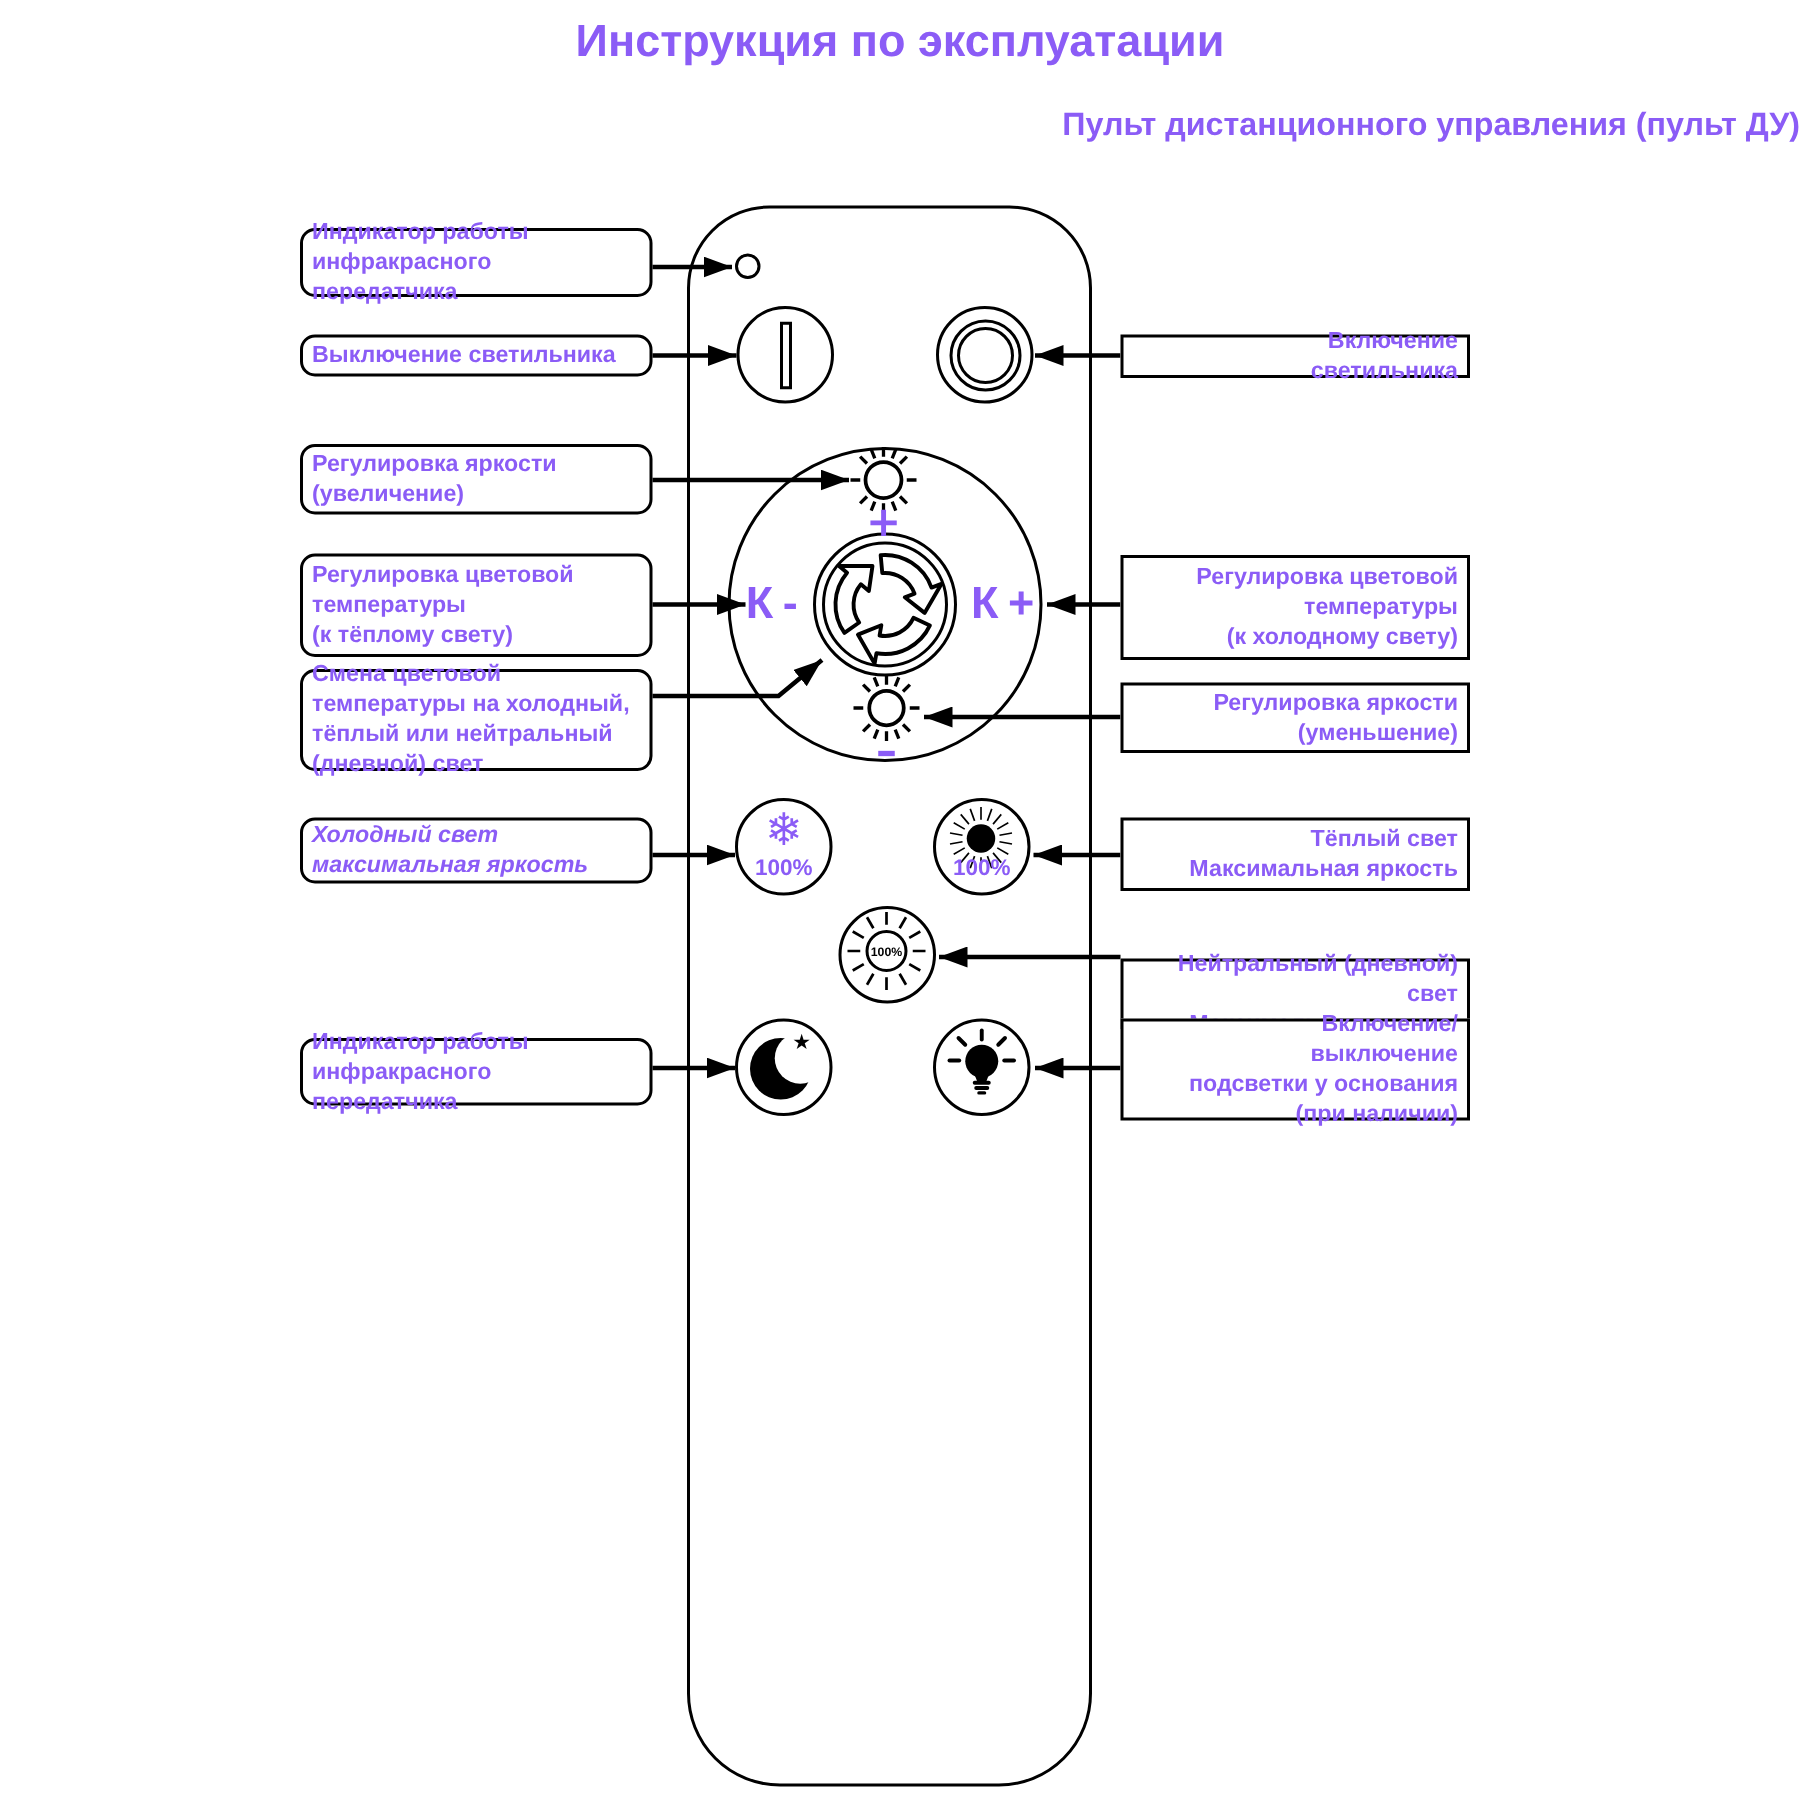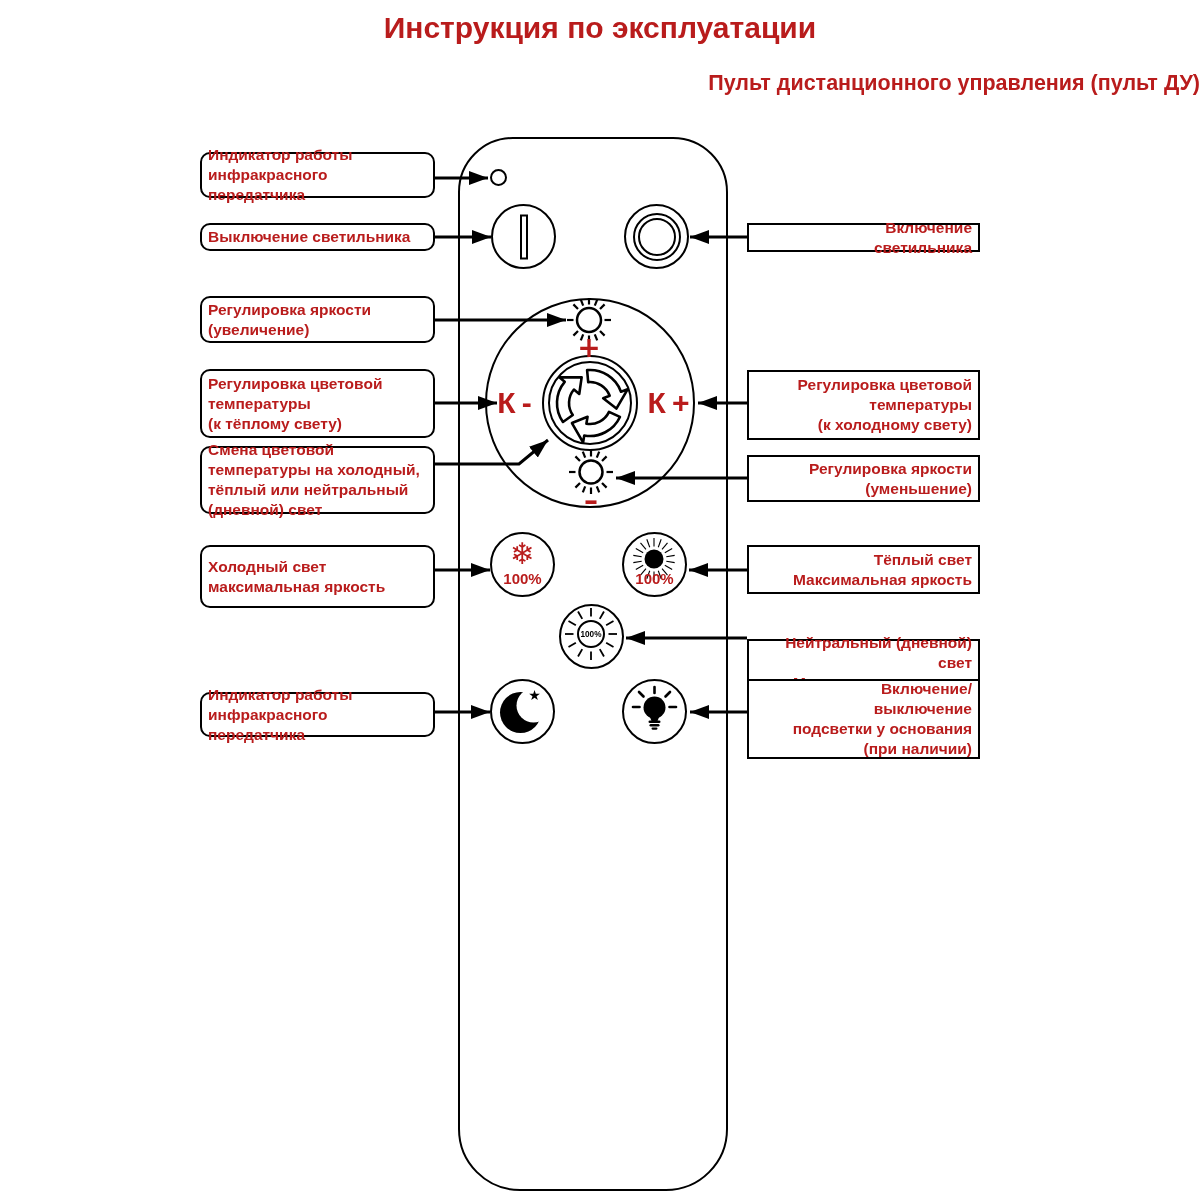--- a/index.html
+++ b/index.html
@@ -1,17 +1,17 @@
 <!DOCTYPE html>
 <html><head>
 <meta charset="utf-8">
 <style>
   html,body{margin:0;padding:0;background:#fff;}
   .canvas{position:relative;width:1200px;height:1200px;background:#fff;overflow:hidden;
-          font-family:"Liberation Sans",sans-serif;color:#b91c1c;}
+          font-family:"Liberation Sans",sans-serif;color:#8b5cf6;}
   .title{position:absolute;top:10px;left:0;width:1200px;text-align:center;
          font:bold 30px/36px "Liberation Sans",sans-serif;}
   .subtitle{position:absolute;top:68px;left:0;width:1200px;text-align:right;
          font:bold 21.5px/30px "Liberation Sans",sans-serif;}
   .remote{position:absolute;left:458px;top:137px;width:266px;height:1050px;
           border:2.5px solid #000;border-radius:55px 55px 62px 62px;background:#fff;}
   .box{position:absolute;border:2px solid #000;background:#fff;box-sizing:border-box;
        font:bold 15.5px/20px "Liberation Sans",sans-serif;display:flex;align-items:center;
        padding:2px 6px;white-space:pre-line;z-index:6;}
   .box.left{width:235px;left:200px;text-align:left;justify-content:flex-start;border-radius:10px;}
@@ -253,36 +253,36 @@
   <div class="box left" style="top:223px;height:28px;">Выключение светильника</div>
   <div class="box left" style="top:296px;height:47px;">Регулировка яркости
 (увеличение)</div>
   <div class="box left" style="top:369px;height:69px;">Регулировка цветовой
 температуры
 (к тёплому свету)</div>
   <div class="box left" style="top:446px;height:68px;">Смена цветовой
 температуры на холодный,
 тёплый или нейтральный
 (дневной) свет</div>
-  <div class="box left" style="top:545px;height:63px;">Холодный свет
+  <div class="box left" style="top:545px;height:44px;font-style:italic;">Холодный свет
 максимальная яркость</div>
   <div class="box left" style="top:692px;height:45px;">Индикатор работы
 инфракрасного передатчика</div>
 
   <div class="box right" style="top:223px;height:29px;">Включение светильника</div>
   <div class="box right" style="top:370px;height:70px;">Регулировка цветовой
 температуры
 (к холодному свету)</div>
   <div class="box right" style="top:455px;height:47px;">Регулировка яркости
 (уменьшение)</div>
   <div class="box right" style="top:545px;height:49px;">Тёплый свет
 Максимальная яркость</div>
   <div class="box right" style="top:615px;height:47px;margin-top:24px;">Нейтральный (дневной) свет
 Максимальная яркость</div>
-  <div class="box right" style="top:679px;height:80px;">Включение/выключение
+  <div class="box right" style="top:679px;height:68px;">Включение/выключение
 подсветки у основания
 (при наличии)</div>
 
   <svg class="arrows" width="1200" height="1200">
     <defs>
       <marker id="ah" markerUnits="userSpaceOnUse" markerWidth="20" markerHeight="14" refX="19" refY="7" orient="auto">
         <path d="M0,0 L19,7 L0,14 Z" fill="#000"></path>
       </marker>
     </defs>
     <g stroke="#000" stroke-width="3" fill="none">

